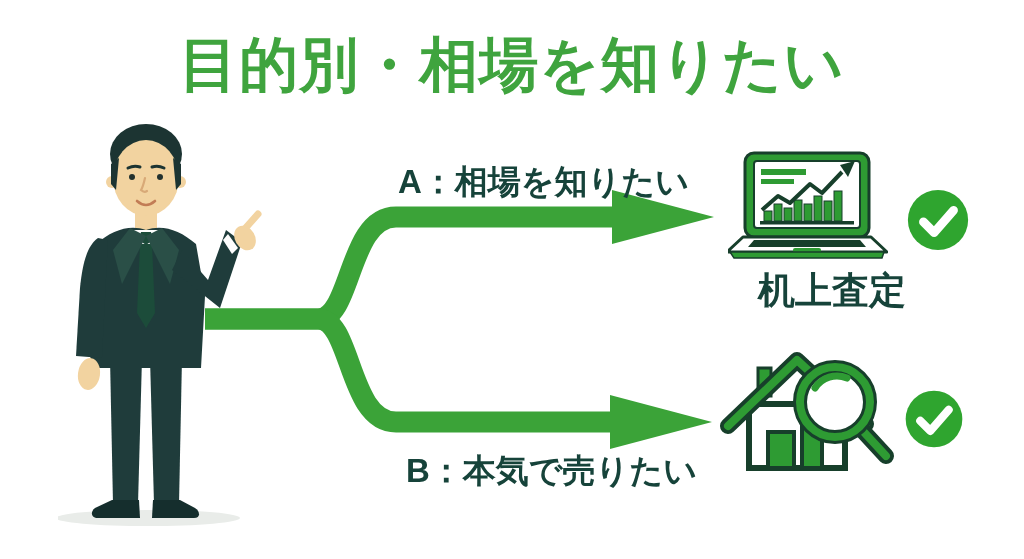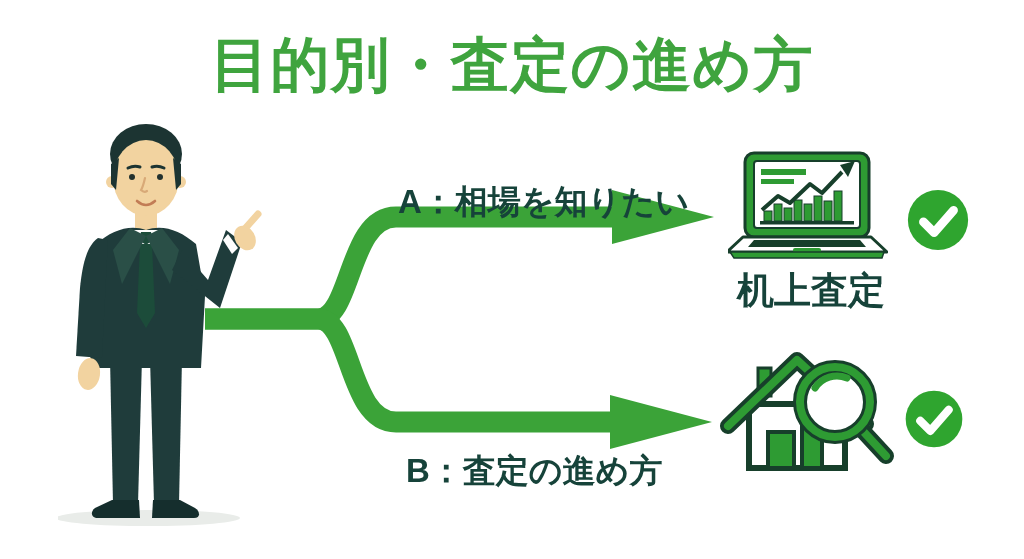--- a/index.html
+++ b/index.html
@@ -11,36 +11,36 @@
   #stage{position:absolute;inset:0;width:1024px;height:559px;background:#fff;}
   .abs{position:absolute;}
   #title{
     left:0;right:0;top:26px;text-align:center;
     font-size:59px;font-weight:800;letter-spacing:1px;
     color:var(--title-green);white-space:nowrap;
   }
   .branch-label{
     font-size:33px;font-weight:800;color:var(--dark-text);white-space:nowrap;
   }
-  #label-a{left:398px;top:160px;margin-top:20px;}
+  #label-a{left:398px;top:160px;}
   #label-b{left:406px;top:449px;}
   .result-label{
     width:190px;text-align:center;font-size:37px;font-weight:800;
     color:var(--dark-text);white-space:nowrap;
   }
-  #result-a{left:716px;top:266px;}
+  #result-a{left:716px;top:266px;text-align:right;}
   #result-b{left:716px;top:474px;}
   svg{display:block;}
 </style>
 </head>
 <body>
 
 <div id="stage">
 
-  <div class="abs" id="title">目的別・査定の進め方</div>
+  <div class="abs" id="title">目的別・相場を知りたい</div>
 
   <svg class="abs" style="left:0;top:0" width="1024" height="559" viewBox="0 0 1024 559">
     <g>
       <path d="M205,319 H318 C352,319 348,217 396,217 H618" fill="none" style="stroke:var(--arrow-green)" stroke-width="21"></path>
       <polygon points="612,190 714,217 612,244" style="fill:var(--arrow-green)"></polygon>
     </g>
     <g>
       <path d="M205,319 H318 C352,319 348,422 396,422 H616" fill="none" style="stroke:var(--arrow-green)" stroke-width="21"></path>
       <polygon points="610,395 712,422 610,449" style="fill:var(--arrow-green)"></polygon>
     </g>
@@ -83,21 +83,21 @@
     <path d="M79,83 Q88,91 97,83" fill="none" stroke="#c27c55" stroke-width="2.6" stroke-linecap="round"></path>
 
     <polygon points="124,132 150,162 168,112 184,124 162,190 114,152" style="fill:var(--suit)"></polygon>
     <polygon points="170,116 180,130 174,136 165,122" fill="#fdfdfd"></polygon>
     <ellipse cx="187" cy="120" rx="10" ry="13" transform="rotate(-30 187 120)" style="fill:var(--skin)"></ellipse>
     <line x1="184" y1="114" x2="200" y2="96" style="stroke:var(--skin)" stroke-width="7" stroke-linecap="round"></line>
   </svg>
 
   <div class="abs branch-label" id="label-a">A：相場を知りたい</div>
 
-  <div class="abs branch-label" id="label-b">B：査定の進め方</div>
+  <div class="abs branch-label" id="label-b">B：本気で売りたい</div>
 
   <svg class="abs" style="left:728px;top:150px" width="160" height="112" viewBox="0 0 160 112">
     <rect x="17" y="3" width="124" height="84" rx="9" style="fill:var(--icon-green);stroke:var(--icon-outline)" stroke-width="3"></rect>
     <rect x="26" y="11" width="106" height="67" rx="3" fill="#ffffff" style="stroke:var(--icon-outline)" stroke-width="2"></rect>
     <rect x="33" y="19" width="45" height="6" style="fill:var(--icon-green)"></rect>
     <rect x="33" y="29" width="33" height="5" style="fill:var(--icon-green)"></rect>
     <g style="fill:var(--icon-green);stroke:var(--icon-outline)" stroke-width="1">
       <rect x="36" y="61" width="8" height="10"></rect>
       <rect x="46" y="54" width="8" height="17"></rect>
       <rect x="56" y="58" width="8" height="13"></rect>

